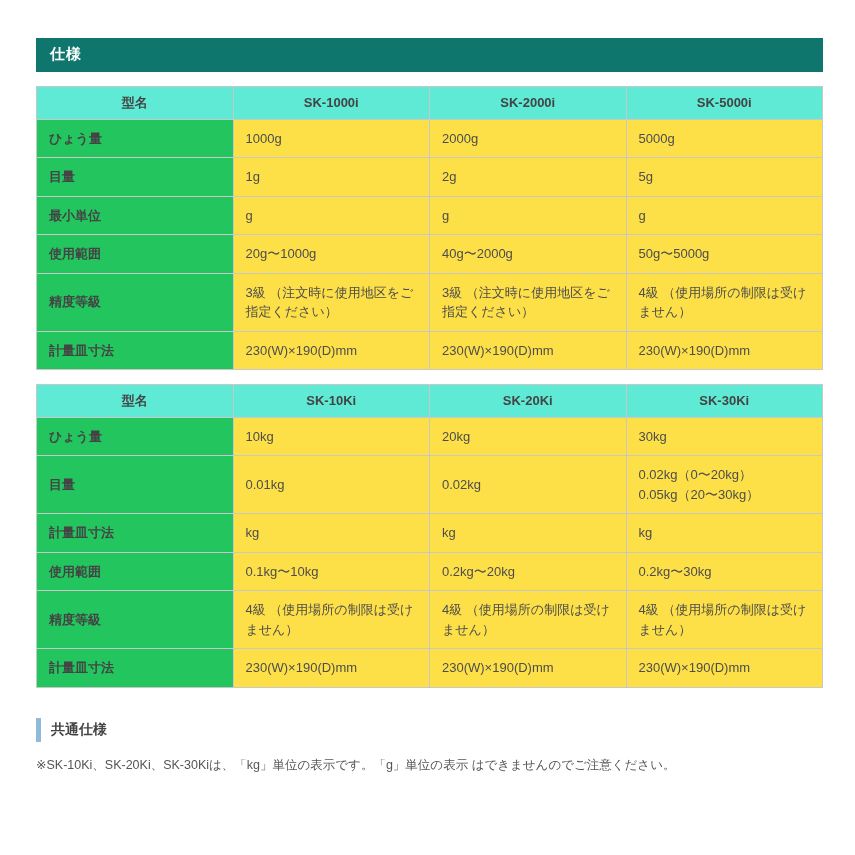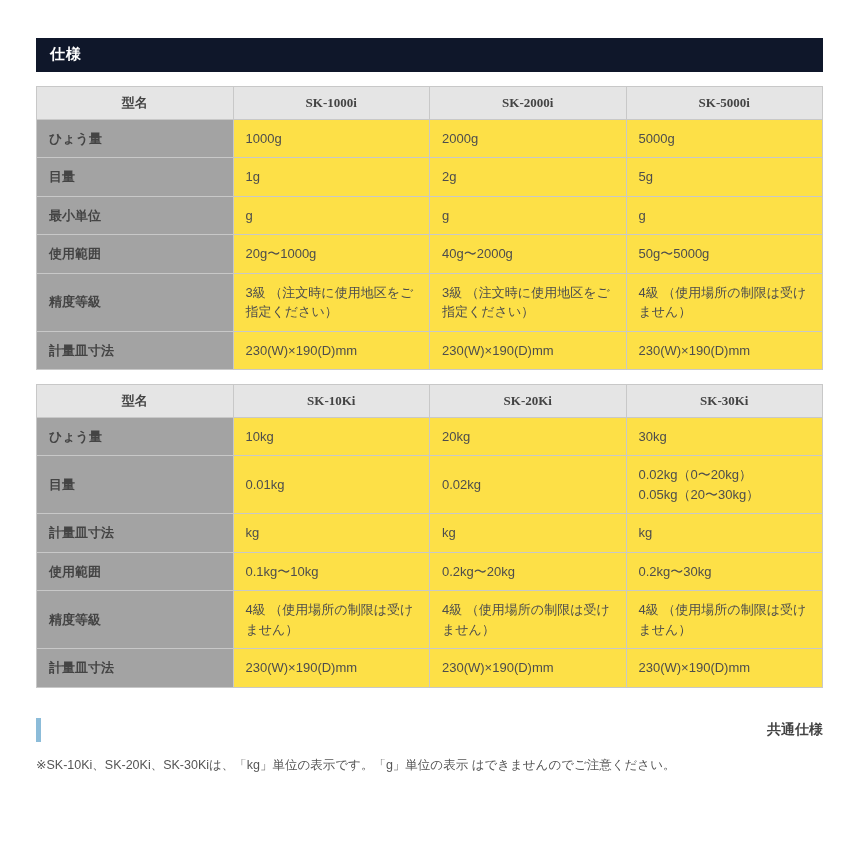--- a/index.html
+++ b/index.html
@@ -5,21 +5,21 @@
   * { box-sizing: border-box; }
   html, body { margin: 0; padding: 0; background: #ffffff; }
   body {
     font-family: "Liberation Sans", "DejaVu Sans", sans-serif;
     color: #4d4d4d;
     width: 855px;
   }
   .container { padding: 38px 32px 40px 36px; }
 
   .title-bar {
-    background: #0f172a;
+    background: #0f766e;
     color: #ffffff;
     font-size: 15px;
     font-weight: bold;
     padding: 7px 6px 8px 14px;
     letter-spacing: 1px;
   }
 
   table.spec-table {
     border-collapse: collapse;
     width: 100%;
@@ -28,45 +28,43 @@
     table-layout: fixed;
   }
   .spec-table th, .spec-table td {
     border: 1px solid #c8c8c8;
     padding: 9px 12px;
     line-height: 1.5;
     vertical-align: middle;
     text-align: left;
   }
   .spec-table thead th {
-    background: #e5e5e5;
+    background: #5eead4;
     text-align: center;
     font-weight: bold;
     color: #444444;
     padding: 6px 12px;
-    font-family: Liberation Serif, serif;
   }
   .spec-table td.label {
-    background: #a3a3a3;
+    background: #22c55e;
     font-weight: bold;
     color: #444444;
   }
   .spec-table td.value {
     background: #fde047;
     white-space: pre-line;
   }
 
   .section-heading {
     margin-top: 30px;
     font-size: 14px;
     font-weight: bold;
     color: #444444;
     border-left: 5px solid #8cbcd9;
     padding: 3px 0 3px 10px;
-    text-align: right;
   }
   table.common-table { margin-top: 15px; }
 
   .footnotes {
     margin-top: 12px;
     font-size: 12.5px;
     line-height: 1.85;
     color: #555555;
   }
   .footnotes p { margin: 0; }

